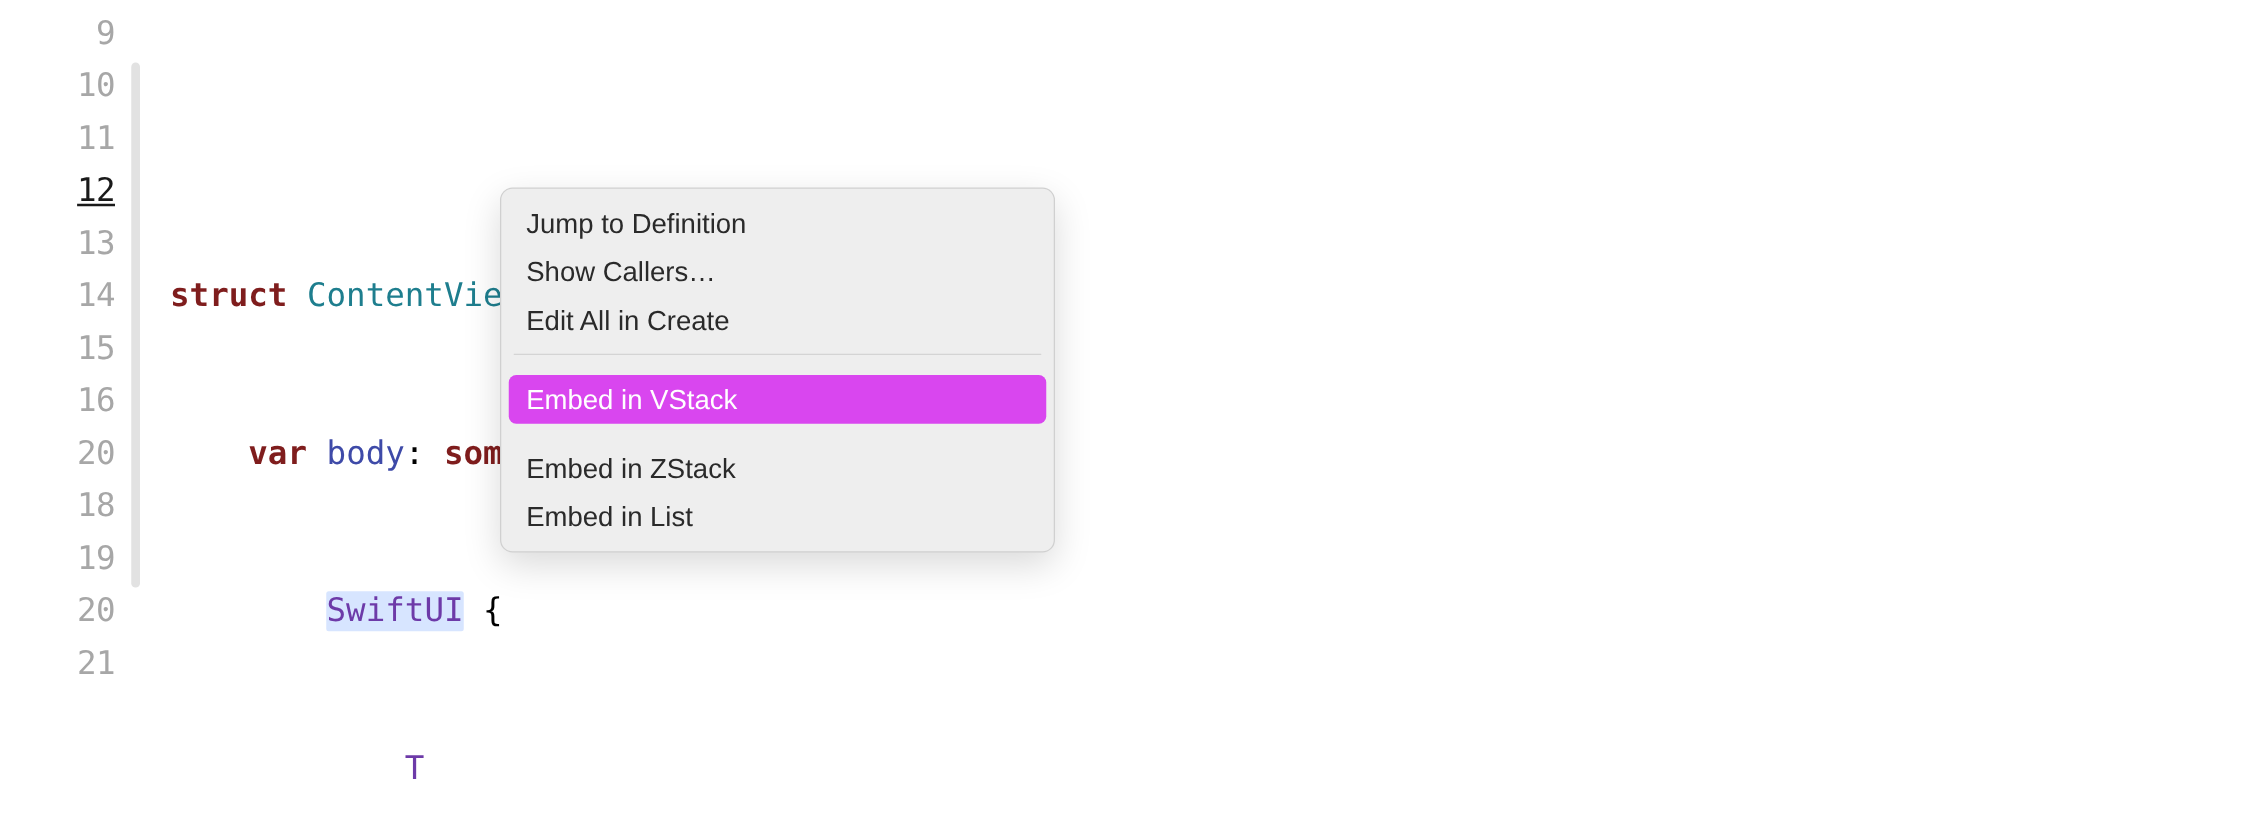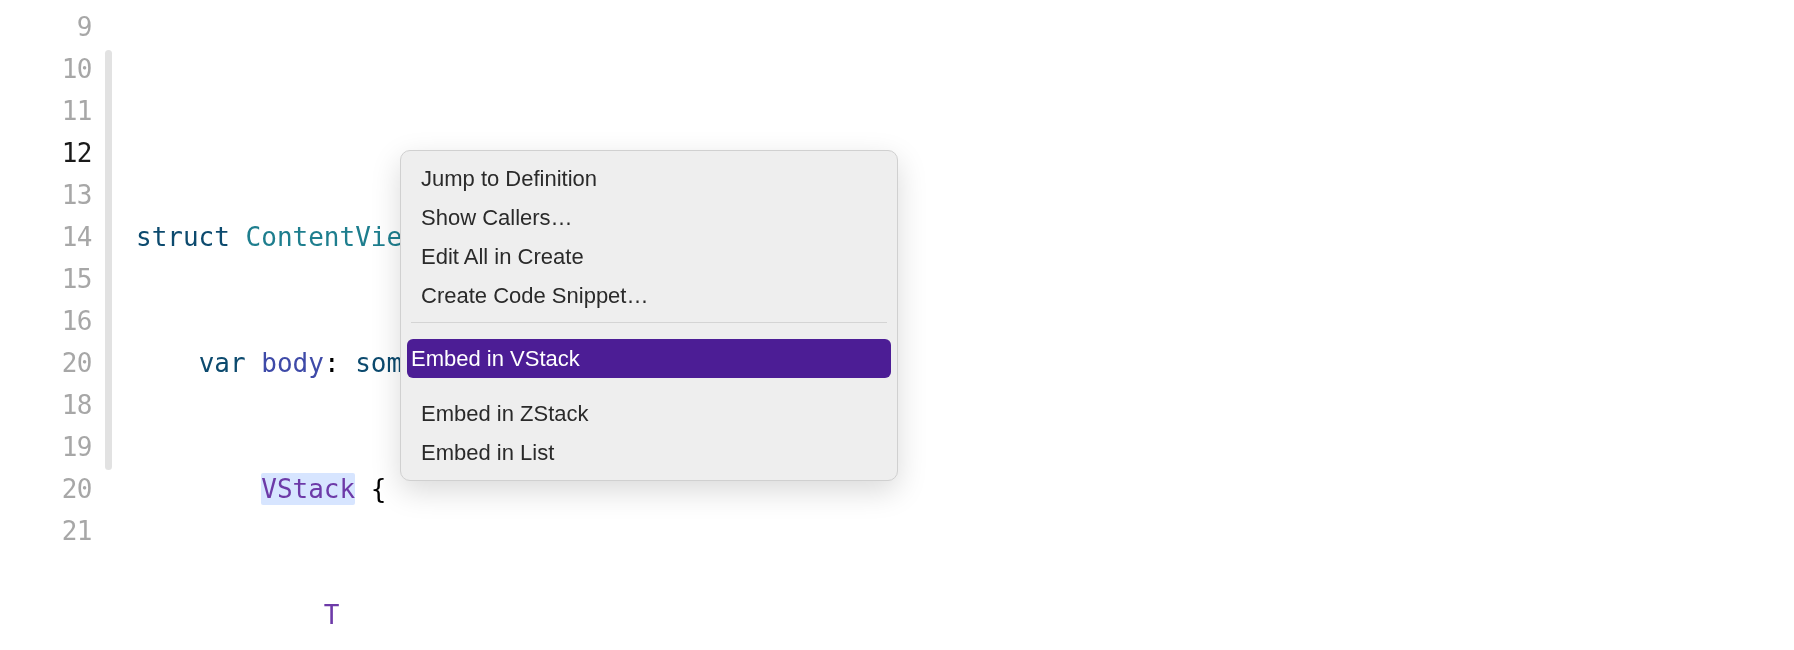--- a/index.html
+++ b/index.html
@@ -26,74 +26,75 @@
     position: relative;
   }
   .gutter-line {
     height: 42px;
     line-height: 42px;
     font-size: 26px;
     letter-spacing: -0.5px;
   }
   .gutter-line.active {
     color: #1a1a1a;
+    text-decoration: underline;
   }
   .change-bar {
     position: absolute;
     right: -12px;
     top: 44px;
     width: 7px;
     background: #e2e2e2;
     border-radius: 4px;
   }
   .code {
     padding-left: 36px;
     white-space: pre;
     line-height: 42px;
   }
   .code-line {
     height: 42px;
   }
-  .kw-pink { color: #0c4a6e; font-weight: 400; }
+  .kw-pink { color: #7f1d1d; font-weight: 700; }
   .kw-teal { color: #1e7e8e; }
   .kw-blue { color: #3e4aa8; text-align: center; }
   .kw-purple { color: #6d3aa8; }
   .plain { color: #000; }
   .sel {
     background: #d7e5ff;
     border-radius: 2px;
     padding: 1px 0;
   }
 
   
   .context-menu {
     position: absolute;
     left: 400px;
     top: 150px;
-    width: 498px;
+    width: 444px;
     background: #eeeeee;
     border: 1px solid #d0d0d0;
     border-radius: 10px;
     box-shadow: 0 10px 30px rgba(0,0,0,0.15);
     font-family: -apple-system, "SF Pro Text", "Helvetica Neue", Arial, sans-serif;
     font-size: 22px;
     padding: 8px 0;
     color: #2a2a2a;
   }
   .menu-item {
     padding: 5px 20px;
     line-height: 29px;
     cursor: default;
   }
   .menu-item.selected {
-    background: #4c1d95;
+    background: #d946ef;
     color: #ffffff;
     margin: 16px 6px;
     border-radius: 6px;
-    padding: 5px 4px;
+    padding: 5px 14px;
   }
   .menu-sep {
     height: 1px;
     background: #d4d4d4;
     margin: 7px 10px;
   }
 </style>
 </head>
 <body>
 
@@ -112,35 +113,34 @@
     <div class="gutter-line">18</div>
     <div class="gutter-line">19</div>
     <div class="gutter-line">20</div>
     <div class="gutter-line">21</div>
   </div>
 
   <div class="code">
     <div class="code-line"></div>
     <div class="code-line"><span class="kw-pink">struct</span> <span class="kw-teal">ContentView</span><span class="plain">:</span> <span class="kw-purple">View</span> <span class="plain">{</span></div>
     <div class="code-line">    <span class="kw-pink">var</span> <span class="kw-blue">body</span><span class="plain">:</span> <span class="kw-pink">some</span> <span class="kw-purple">View</span> <span class="plain">{</span></div>
-    <div class="code-line">        <span class="kw-purple sel">VStack</span><span class="plain"> {</span></div>
+    <div class="code-line">        <span class="kw-purple sel">SwiftUI</span><span class="plain"> {</span></div>
     <div class="code-line">            <span class="kw-purple">T</span></div>
     
     
     
     
     
     
     
     
   </div>
 </div>
 
 <div class="context-menu">
   <div class="menu-item">Jump to Definition</div>
   <div class="menu-item">Show Callers…</div>
   <div class="menu-item">Edit All in Create</div>
-  <div class="menu-item">Create Code Snippet…</div>
   <div class="menu-sep"></div>
   <div class="menu-item selected">Embed in VStack</div>
   <div class="menu-item">Embed in ZStack</div>
   <div class="menu-item">Embed in List</div>
 </div>
 
 </body></html>

